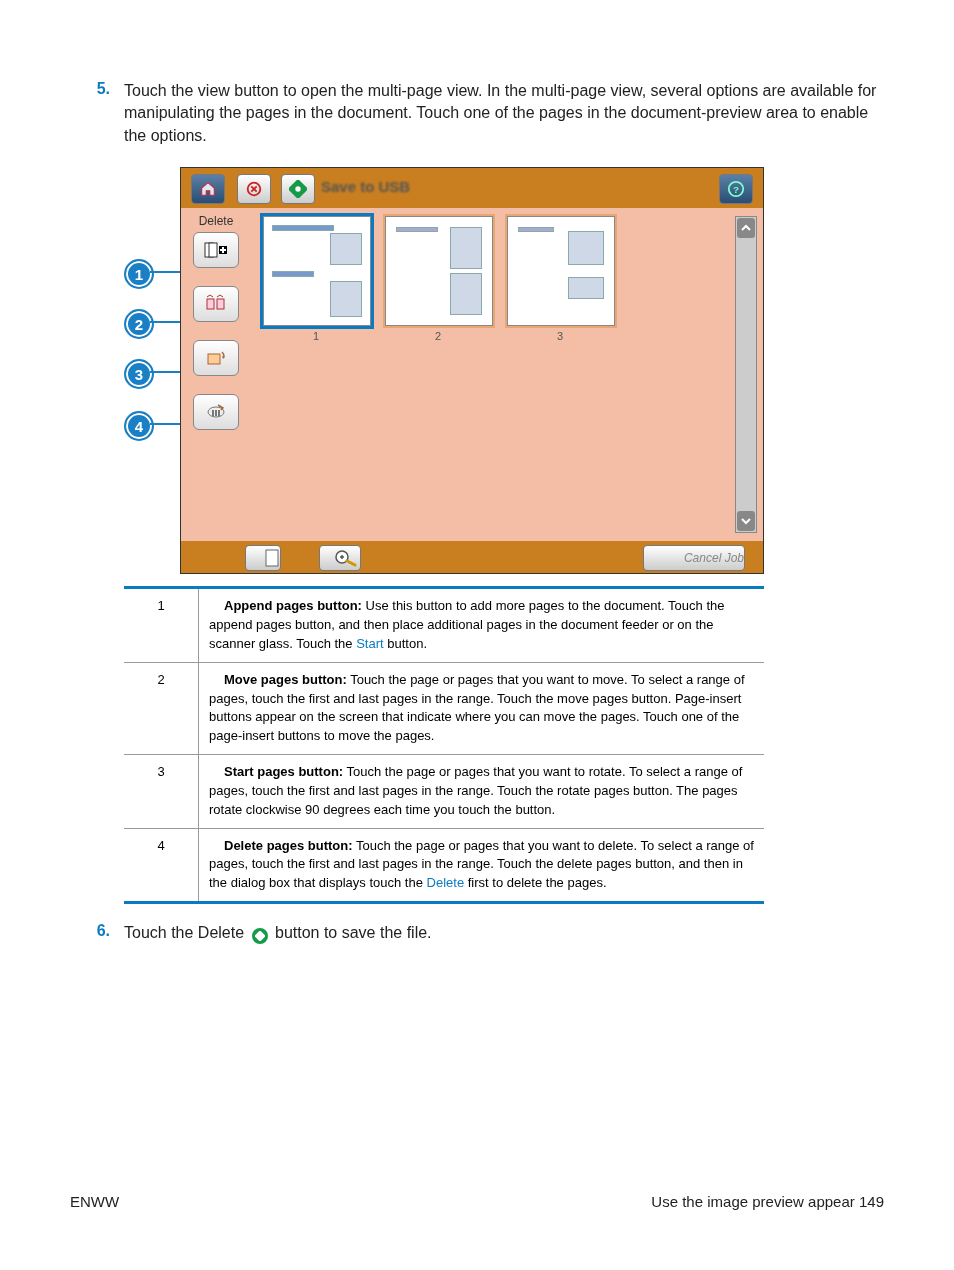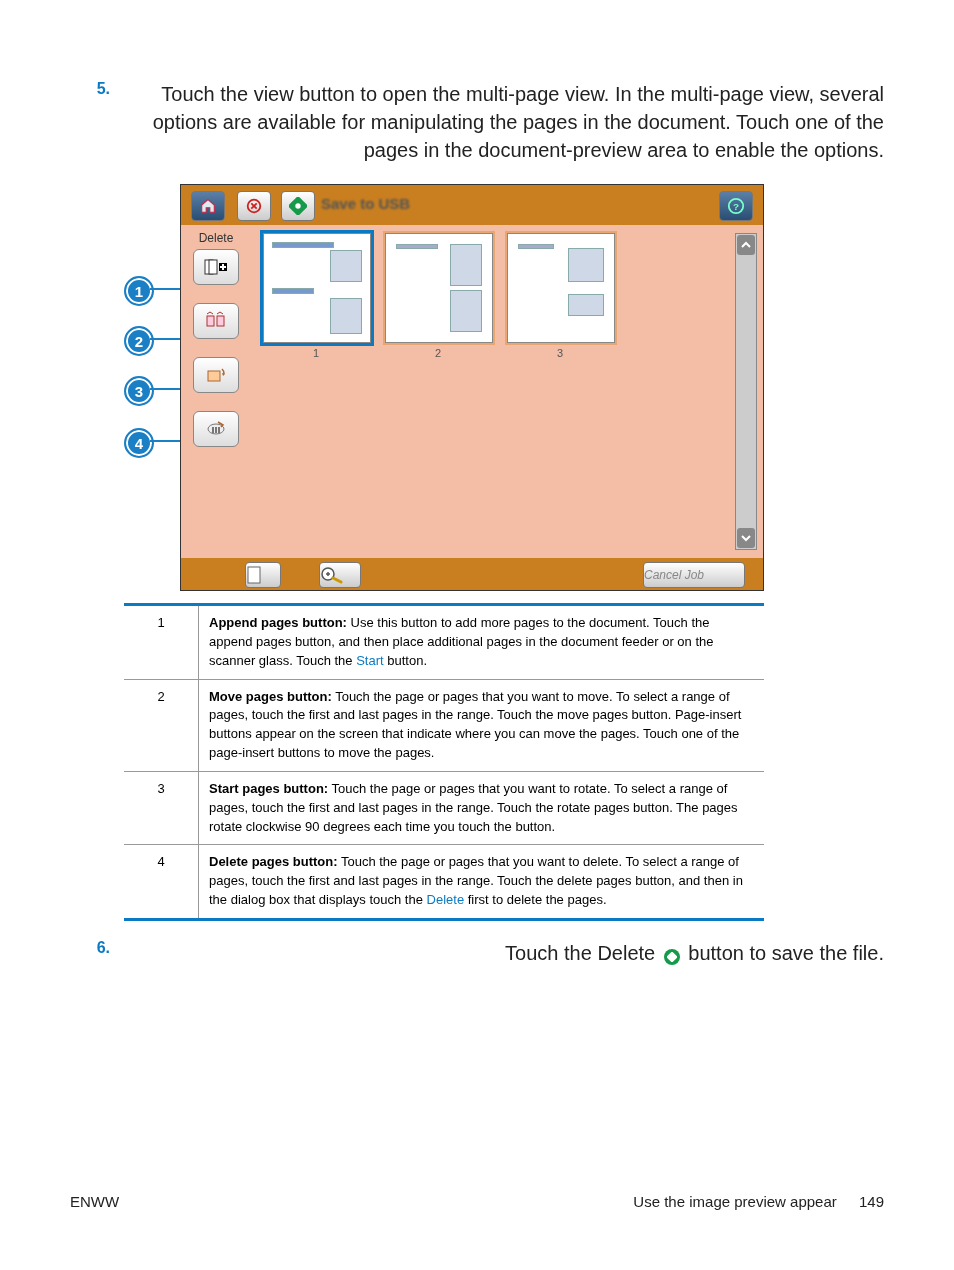--- a/index.html
+++ b/index.html
@@ -1,32 +1,32 @@
 <!DOCTYPE html>
 <html><head>
 <meta charset="utf-8">
 <style>
   html,body{margin:0;padding:0;background:#fff;font-family:Arial,Helvetica,sans-serif;color:#000;}
   .page{width:954px;height:1270px;position:relative;box-sizing:border-box;padding:80px 70px 0 70px;}
   
   .step{display:flex;margin-bottom:20px;}
   .step-num{width:40px;flex:none;text-align:right;color:#0a7ac2;font-weight:bold;font-size:16px;padding-right:14px;}
-  .step-body{flex:1;font-size:20px;line-height:1.4;color:#222;text-align:right;}
+  .step-body{flex:1;font-size:16px;line-height:1.4;color:#222;}
   
   .shot-wrap{margin-left:54px;margin-bottom:12px;position:relative;width:640px;}
   .shot{position:relative;width:584px;height:407px;margin-left:56px;background:#f3bda6;border:1px solid #333;box-sizing:border-box;}
   .titlebar{position:absolute;left:0;top:0;right:0;height:40px;background:#c97f1f;}
   .tb-btn{position:absolute;top:6px;width:32px;height:28px;border:1px solid #777;border-radius:4px;background:linear-gradient(#fff,#ccc);display:flex;align-items:center;justify-content:center;}
   .tb-home{left:10px;background:linear-gradient(#5b7fa6,#2a4d73);}
   .tb-close{left:56px;}
   .tb-start{left:100px;}
   .tb-help{right:10px;background:linear-gradient(#5b7fa6,#2a4d73);}
   .tb-title{position:absolute;left:140px;top:10px;font-size:15px;font-weight:bold;color:#555;filter:blur(1px);}
   .footer{position:absolute;left:0;right:0;bottom:0;height:32px;background:#c97f1f;}
-  .ft-btn{position:absolute;top:4px;height:24px;border:1px solid #777;border-radius:4px;background:linear-gradient(#fff,#ccc);display:flex;align-items:center;justify-content:flex-start;font-size:12px;margin-left:46px;}
+  .ft-btn{position:absolute;top:4px;height:24px;border:1px solid #777;border-radius:4px;background:linear-gradient(#fff,#ccc);display:flex;align-items:center;justify-content:flex-end;font-size:12px;margin-left:46px;}
   .ft-view{left:18px;width:34px;}
   .ft-zoom{left:92px;width:40px;}
   .ft-cancel{right:18px;width:100px;color:#888;font-style:italic;filter:blur(0.5px);}
   .sidebar{position:absolute;left:8px;top:46px;width:54px;}
   .sb-label{font-size:12px;text-align:center;color:#333;margin-bottom:4px;}
   .sb-pill{width:44px;height:34px;margin:0 auto 18px;border:1px solid #888;border-radius:6px;background:linear-gradient(#fff,#ddd);display:flex;align-items:center;justify-content:center;}
   .preview-area{position:absolute;left:76px;right:28px;top:48px;bottom:40px;}
   .thumb{position:absolute;top:0;width:106px;height:108px;background:#fff;border:1px solid #888;box-shadow:0 0 0 2px #e8a673;}
   .thumb.sel{box-shadow:0 0 0 3px #0a7ac2;}
   .thumb .fake{position:absolute;left:6px;right:6px;top:6px;bottom:6px;}
@@ -35,28 +35,28 @@
   .scroll{position:absolute;right:6px;top:48px;bottom:40px;width:20px;background:#ccc;border:1px solid #888;}
   .scroll .arr{position:absolute;left:1px;right:1px;height:20px;background:#888;border-radius:3px;display:flex;align-items:center;justify-content:center;color:#fff;font-size:11px;}
   
   .callout{position:absolute;width:26px;height:26px;border-radius:50%;background:#1a7fc4;color:#fff;font-weight:bold;display:flex;align-items:center;justify-content:center;font-size:15px;border:2px solid #1a7fc4;box-shadow:inset 0 0 0 2px #fff;}
   .callout-line{position:absolute;height:2px;background:#1a7fc4;}
   
   .btable{margin-left:54px;width:640px;border-top:3px solid #0a7ac2;border-bottom:3px solid #0a7ac2;border-collapse:collapse;font-size:13px;}
   .btable td{border-top:1px solid #999;border-bottom:1px solid #999;border-left:1px solid #999;border-right:1px solid #999;padding:8px 10px;vertical-align:top;line-height:1.45;}
   .btable tr td:first-child{width:54px;text-align:center;border-left:none;}
   .btable tr td:last-child{border-right:none;}
-  .btable .term{font-weight:bold;}
+  .btable .term{font-weight:bold;margin-left:15px;}
   .btable .uilink{color:#0a7ac2;}
   
   .step6{display:flex;margin-top:18px;}
   .inline-icon{display:inline-flex;vertical-align:middle;width:16px;height:16px;border-radius:50%;background:#159a4a;align-items:center;justify-content:center;margin:0 3px;position:relative;top:2px;}
   
   .pgfoot{position:absolute;left:70px;right:70px;bottom:60px;display:flex;justify-content:space-between;font-size:15px;color:#222;}
-  .pgnum{margin-left:18px;}
+  .pgnum{}
   
   svg{display:block;}
 </style>
 </head>
 <body>
 
 <div class="page">
 
   <div class="step">
     <div class="step-num">5.</div>

